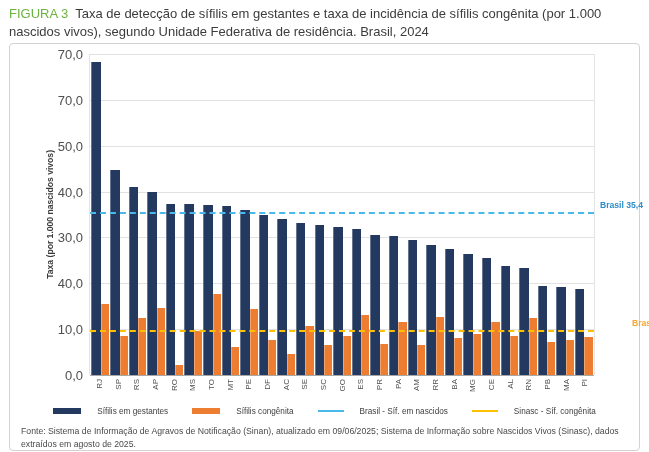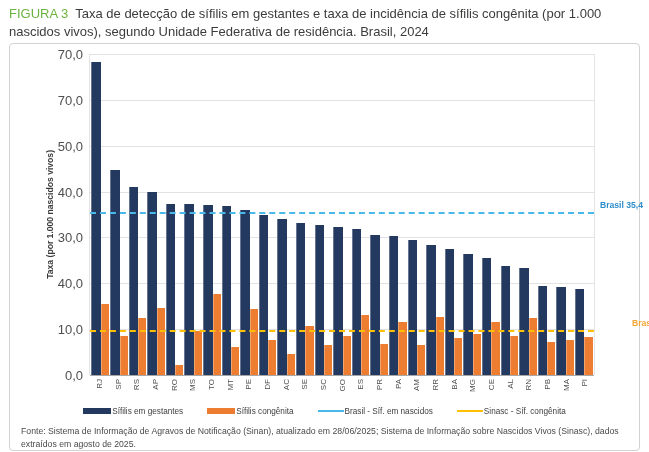--- a/index.html
+++ b/index.html
@@ -54,21 +54,21 @@
   .xlabel{flex:1;display:flex;justify-content:center;align-items:flex-start;padding-top:3px;}
   .xlabel span{
     writing-mode:vertical-rl;transform:rotate(180deg);
     font-size:8px;color:#4f4f4f;
   }
   .legend{
     position:absolute;left:0;right:0;top:360px;height:14px;
     display:flex;justify-content:center;align-items:center;gap:24px;
     font-size:8.2px;color:#3d3d3d;
   }
-  .legend-item{display:flex;align-items:center;gap:1px;}
+  .legend-item{display:flex;align-items:center;gap:16px;}
   .swatch{display:inline-block;width:28px;height:6px;}
   .lineswatch{display:inline-block;width:26px;height:0;border-top:2px solid #000;}
   .fonte{
     position:absolute;left:11px;right:16px;top:381px;
     font-size:8.7px;line-height:1.5;color:#4a4a4a;
   }
 </style>
 </head>
 <body>
 
@@ -306,14 +306,14 @@
       </div>
       <div class="legend-item">
         <span class="lineswatch" style="border-top-color: rgb(72, 185, 232);"></span>
         <span>Brasil - Síf. em nascidos</span>
       </div>
       <div class="legend-item">
         <span class="lineswatch" style="border-top-color: rgb(255, 192, 0);"></span>
         <span>Sinasc - Síf. congênita</span>
       </div>
     </div>
-  <div class="fonte">Fonte: Sistema de Informação de Agravos de Notificação (Sinan), atualizado em 28/06/2025; Sistema de Informação sobre Nascidos Vivos (Sinasc), dados extraídos em agosto de 2025.</div>
+  <div class="fonte">Fonte: Sistema de Informação de Agravos de Notificação (Sinan), atualizado em 09/06/2025; Sistema de Informação sobre Nascidos Vivos (Sinasc), dados extraídos em agosto de 2025.</div>
 </div>
 
 </body></html>

